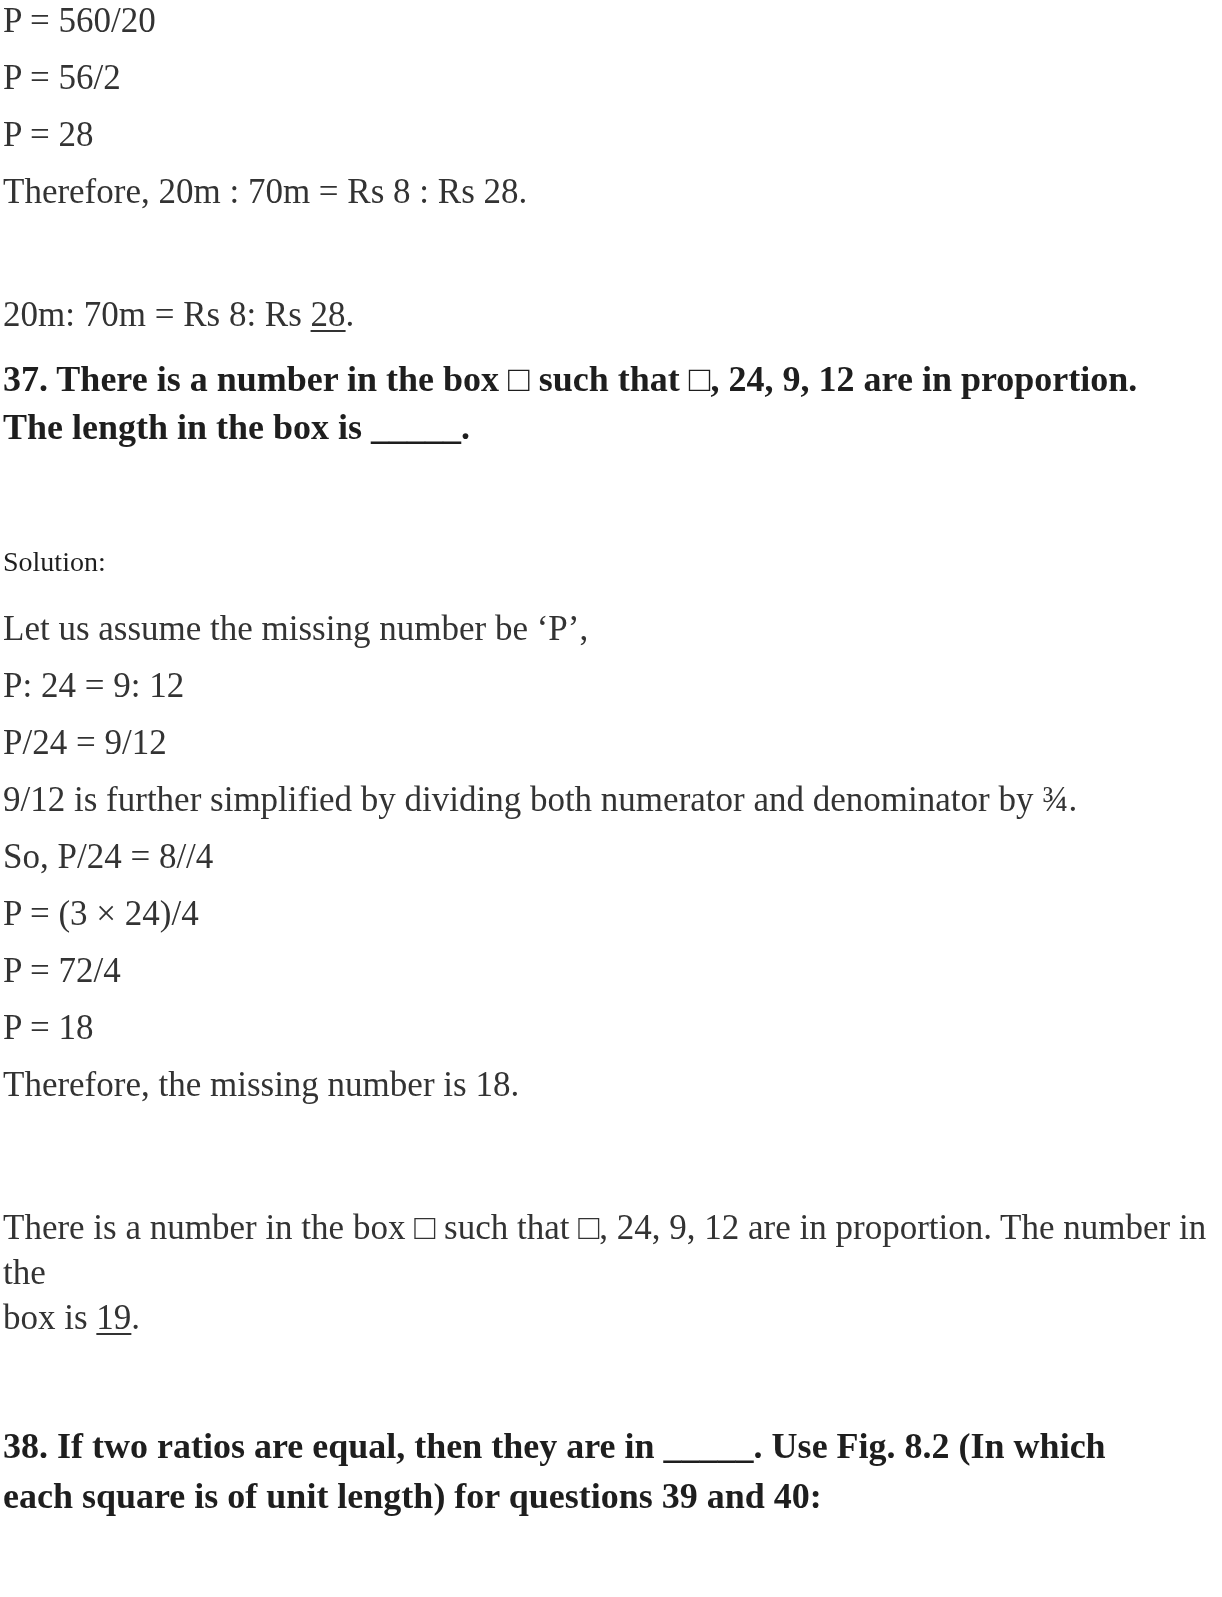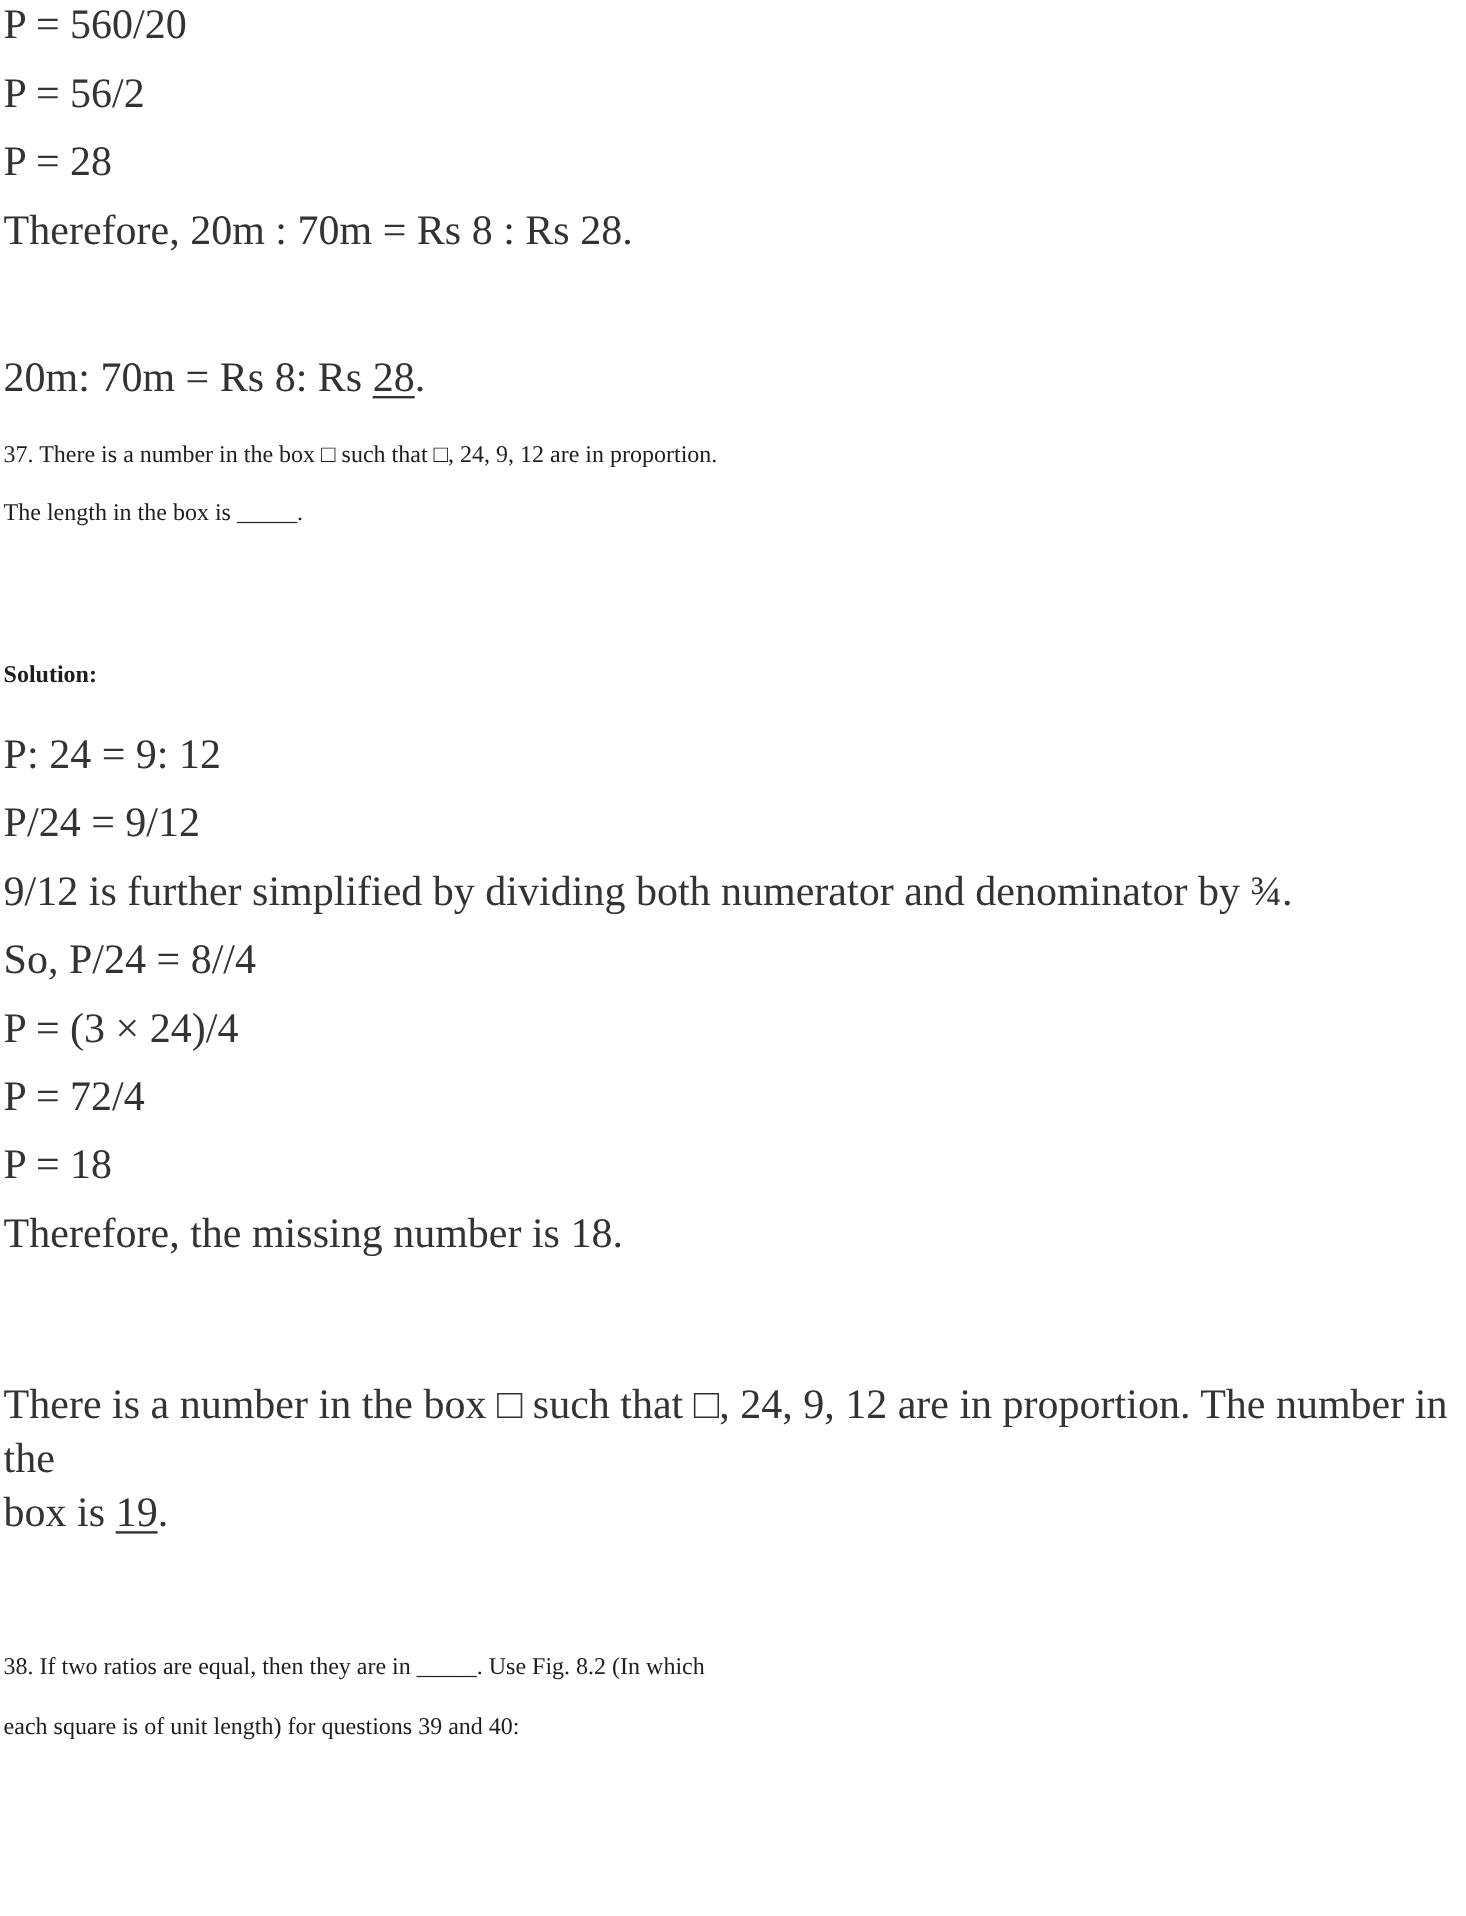--- a/index.html
+++ b/index.html
@@ -18,33 +18,33 @@
   }
   .body-p {
     font-size: 35px;
     line-height: 34px;
     margin: 0 0 23px 0;
     color: #333333;
   }
   .gap-after-xl { margin-bottom: 89px; }
   .gap-after-xxl { }
   .q-block {
-    font-size: 20px;
-    font-weight: normal;
+    font-size: 36px;
+    font-weight: bold;
     line-height: 48px;
     color: #1e1e1e;
     margin: 0 0 92px 0;
   }
   .q-block.q38 {
     line-height: 50px;
     margin: 0;
   }
   .sol-head {
-    font-size: 20px;
-    font-weight: bold;
+    font-size: 28px;
+    font-weight: normal;
     line-height: 38px;
     color: #1e1e1e;
     margin: 0 0 31px 0;
   }
   .restate {
     line-height: 45px;
     margin-bottom: 81px;
     margin-top: 28px;
   }
   .gap-before-restate { margin-bottom: 103px; }
@@ -66,20 +66,21 @@
 
   <p class="body-p gap-after-xxl"><span>20m: 70m = Rs 8: Rs </span><span class="u">28</span><span>.</span></p>
 
   <div class="q-block">
     <div>37. There is a number in the box □ such that □, 24, 9, 12 are in proportion.</div>
     <div>The length in the box is _____.</div>
   </div>
 
   <h2 class="sol-head">Solution:</h2>
 
+  <p class="body-p">Let us assume the missing number be ‘P’,</p>
   <p class="body-p">P: 24 = 9: 12</p>
   <p class="body-p">P/24 = 9/12</p>
   <p class="body-p">9/12 is further simplified by dividing both numerator and denominator by ¾.</p>
   <p class="body-p">So, P/24 = 8//4</p>
   <p class="body-p">P = (3 × 24)/4</p>
   <p class="body-p">P = 72/4</p>
   <p class="body-p">P = 18</p>
   <p class="body-p gap-before-restate">Therefore, the missing number is 18.</p>
 
   <p class="body-p restate"><span>There is a number in the box □ such that □, 24, 9, 12 are in proportion. The number in the</span><br><span>box is </span><span class="u">19</span><span>.</span></p>

